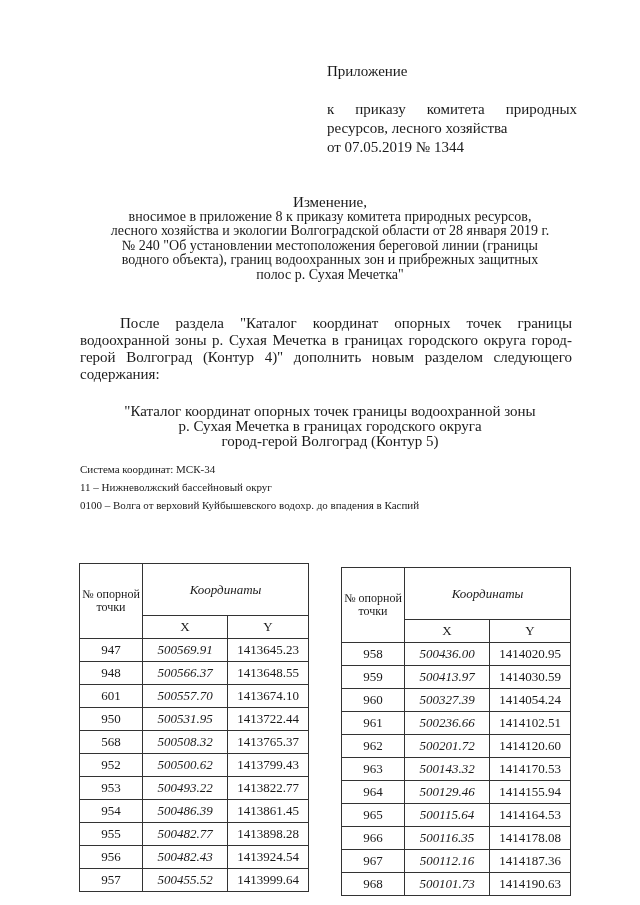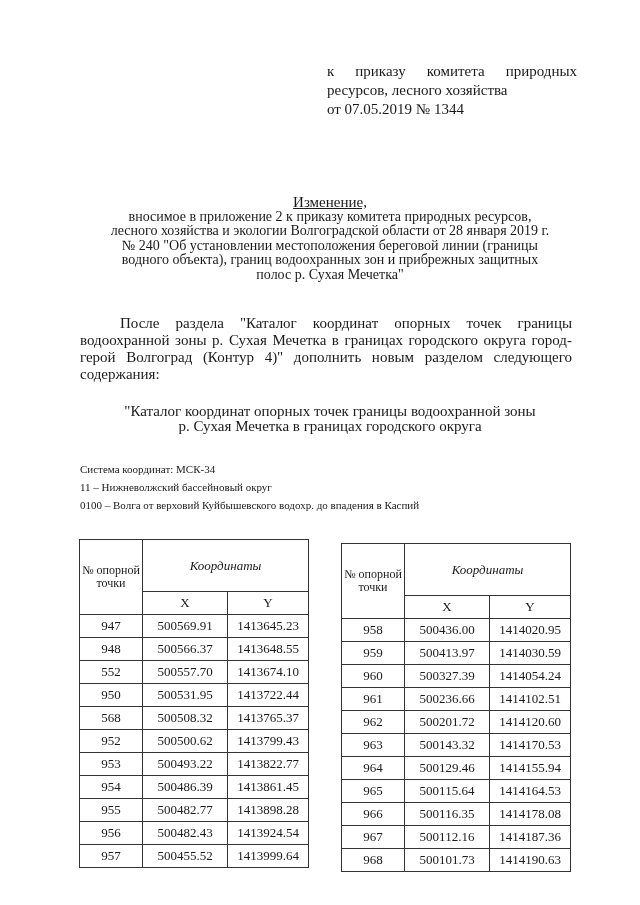--- a/index.html
+++ b/index.html
@@ -4,58 +4,60 @@
 <style>
   html, body { margin: 0; padding: 0; background: #ffffff; }
   body { width: 640px; height: 905px; position: relative; overflow: hidden;
          font-family: "Liberation Serif", "DejaVu Serif", serif; color: #1a1a1a; }
   .abs { position: absolute; }
   .appendix { left: 327px; top: 62px; font-size: 15px; line-height: 19px; width: 250px; }
   .appendix .title { margin-bottom: 19px; }
   .appendix .justify { text-align: justify; text-align-last: justify; }
   .u { }
   .heading { left: 80px; top: 195px; width: 500px; text-align: center; font-size: 14px; line-height: 14.5px; }
-  .heading .h-first { font-size: 15px; text-decoration: underline; }
+  .heading .h-first { font-size: 15px; }
   .para { left: 80px; top: 315px; width: 492px; font-size: 15px; line-height: 17px; text-align: justify; }
   .para .indent { display: inline-block; width: 40px; }
   .catalog { left: 80px; top: 404px; width: 500px; text-align: center; font-size: 15px; line-height: 15px; }
   .system { left: 80px; top: 460px; width: 510px; font-size: 11px; line-height: 18px; }
-  table.coords { position: absolute; border-collapse: collapse; font-size: 13px; }
+  table.coords { position: absolute; border-collapse: collapse; font-size: 13px; margin-top: 24px; }
   table.coords td, table.coords th { border: 1px solid #333; text-align: center; font-weight: normal; padding: 0; height: 22px; }
   table.coords th.num { width: 62px; font-size: 12px; line-height: 13px; }
   table.coords th.coordhead { height: 51px; font-style: italic; }
   table.coords td.c1 { width: 62px; }
-  table.coords td.c2 { width: 84px; }
+  table.coords td.c2 { width: 84px; font-style: italic; }
   table.coords td.c3 { width: 80px; }
   #t-left { left: 79px; top: 539px; }
   #t-right { left: 341px; top: 543px; }
 </style>
 </head>
 <body>
 
 <div class="abs appendix">
+  <div class="title">Приложение</div>
   <div class="justify">к приказу комитета природных</div>
   <div>ресурсов, лесного хозяйства</div>
   <div><span>от </span><span class="u">07.05.2019</span><span> № </span><span class="u">1344</span></div>
 </div>
 
 <div class="abs heading">
   <div class="h-first">Изменение,</div>
-  <div>вносимое в приложение 2 к приказу комитета природных ресурсов,</div>
+  <div>вносимое в приложение 8 к приказу комитета природных ресурсов,</div>
   <div>лесного хозяйства и экологии Волгоградской области от 28 января 2019 г.</div>
   <div>№ 240 "Об установлении местоположения береговой линии (границы</div>
   <div>водного объекта), границ водоохранных зон и прибрежных защитных</div>
   <div>полос р. Сухая Мечетка"</div>
 </div>
 
 <div class="abs para"><span class="indent"></span><span>После раздела "Каталог координат опорных точек границы водоохранной зоны р. Сухая Мечетка в границах городского округа город-герой Волгоград (Контур 4)" дополнить новым разделом следующего содержания:</span></div>
 
 <div class="abs catalog">
   <div>"Каталог координат опорных точек границы водоохранной зоны</div>
   <div>р. Сухая Мечетка в границах городского округа</div>
+  <div>город-герой Волгоград (Контур 5)</div>
 </div>
 
 <div class="abs system">
   <div>Система координат: МСК-34</div>
   <div>11 – Нижневолжский бассейновый округ</div>
   <div>0100 – Волга от верховий Куйбышевского водохр. до впадения в Каспий</div>
 </div>
 
 <table class="coords" id="t-left">
   <tbody>
@@ -73,21 +75,21 @@
         <td class="c1">947</td>
         <td class="c2">500569.91</td>
         <td class="c3">1413645.23</td>
       </tr>
       <tr>
         <td class="c1">948</td>
         <td class="c2">500566.37</td>
         <td class="c3">1413648.55</td>
       </tr>
       <tr>
-        <td class="c1">552</td>
+        <td class="c1">601</td>
         <td class="c2">500557.70</td>
         <td class="c3">1413674.10</td>
       </tr>
       <tr>
         <td class="c1">950</td>
         <td class="c2">500531.95</td>
         <td class="c3">1413722.44</td>
       </tr>
       <tr>
         <td class="c1">568</td>

